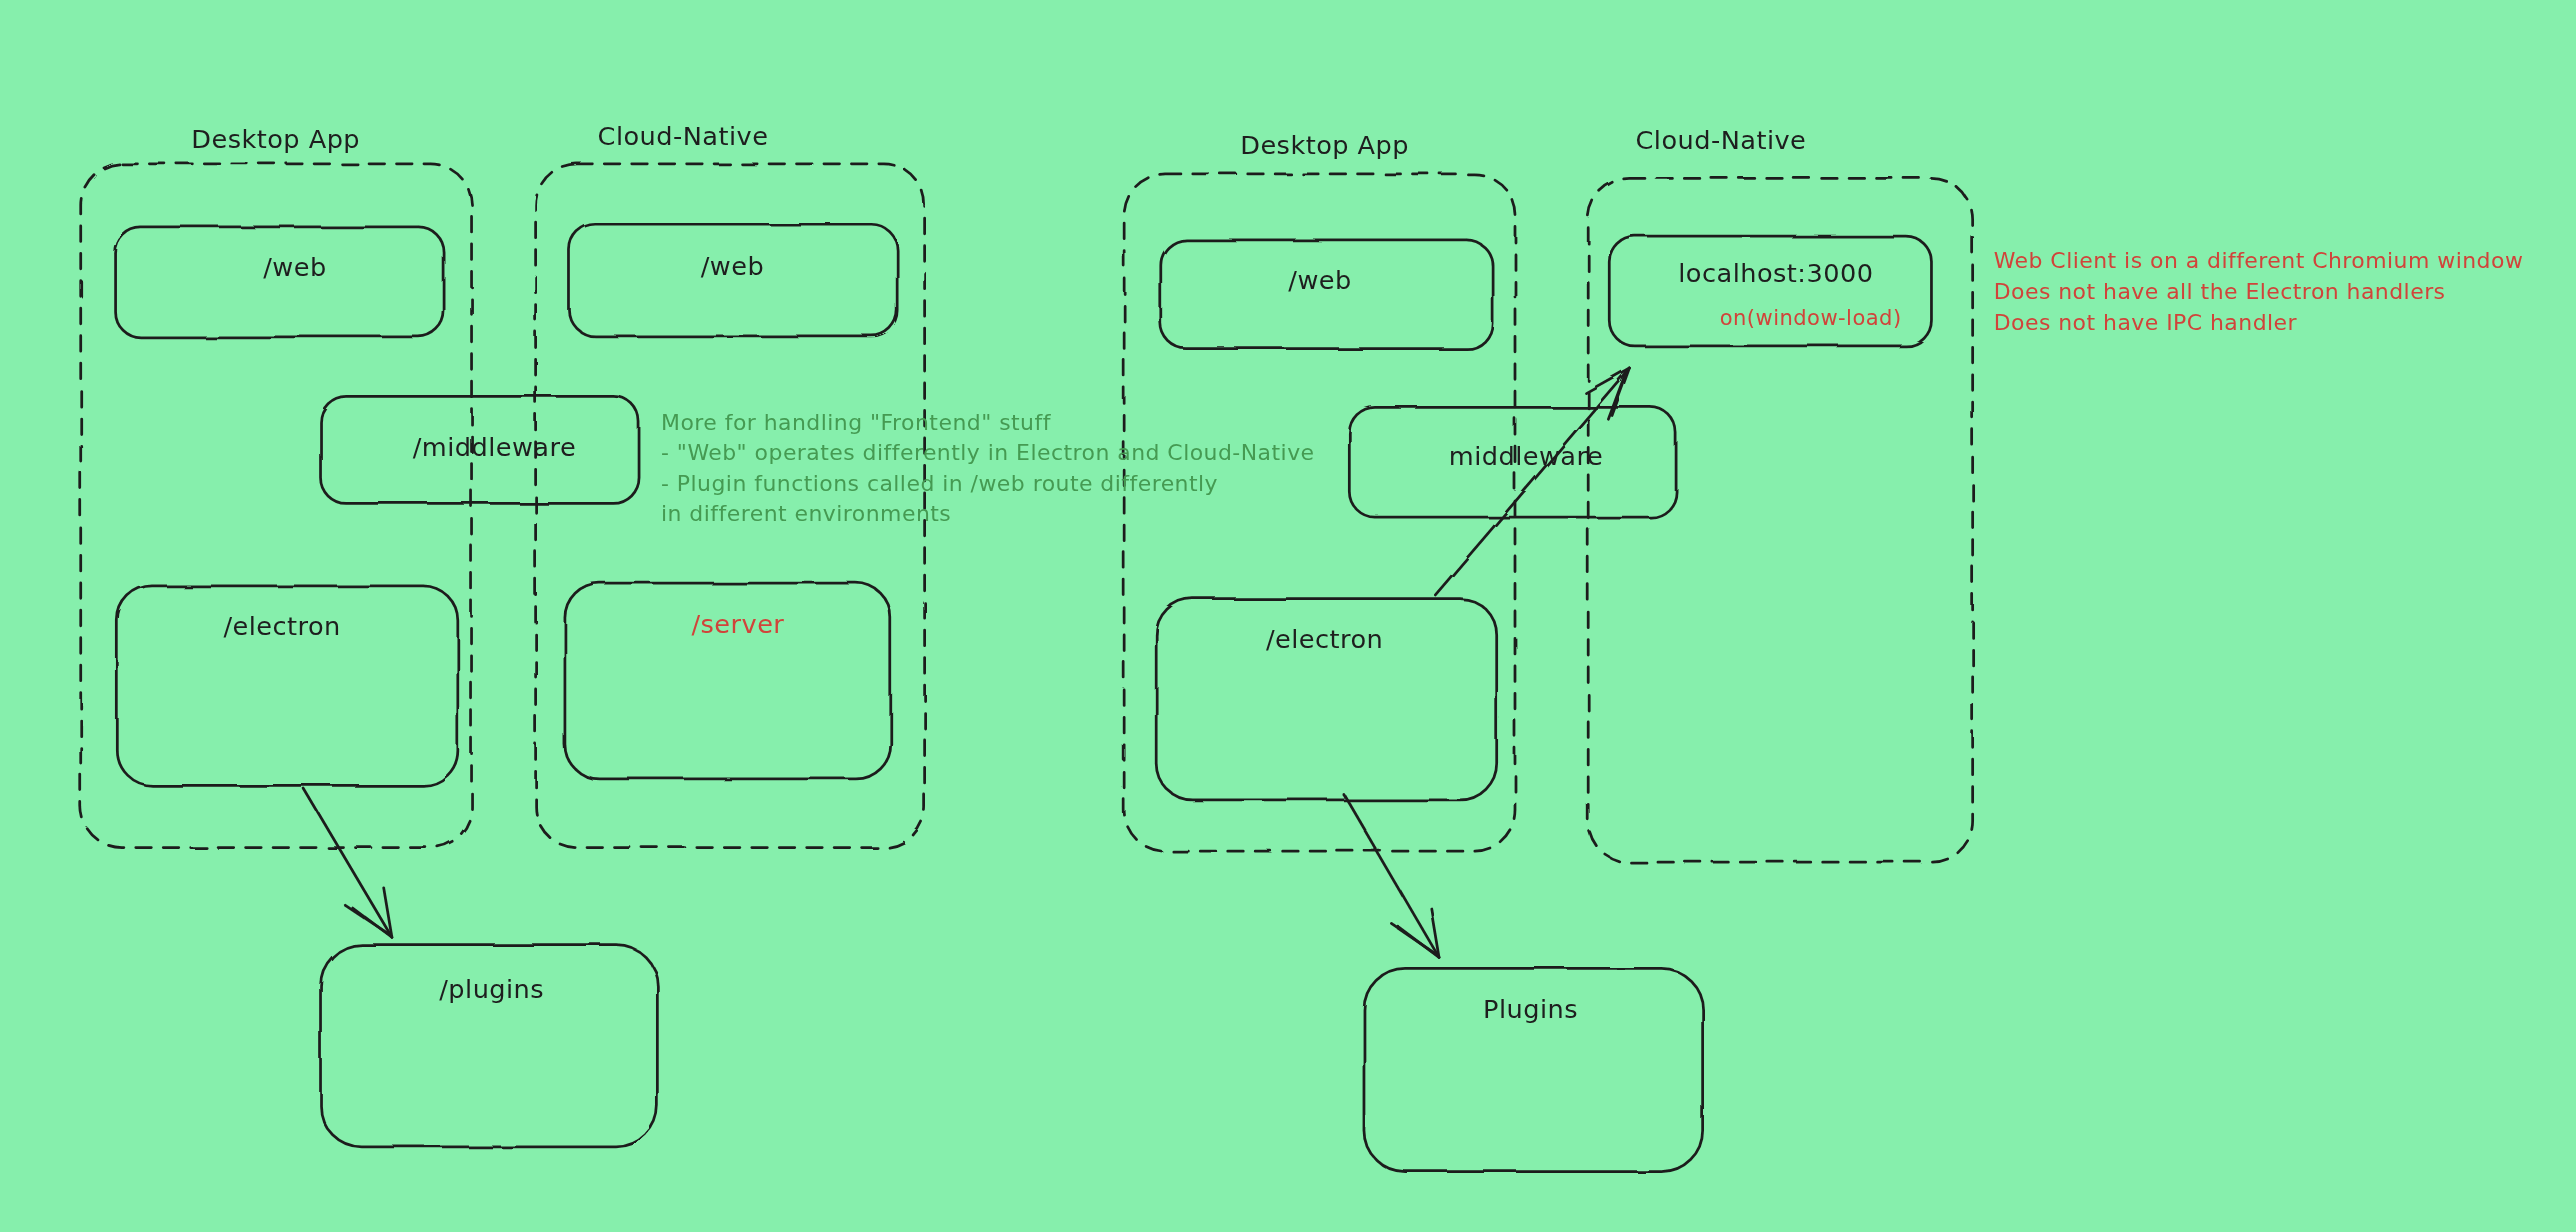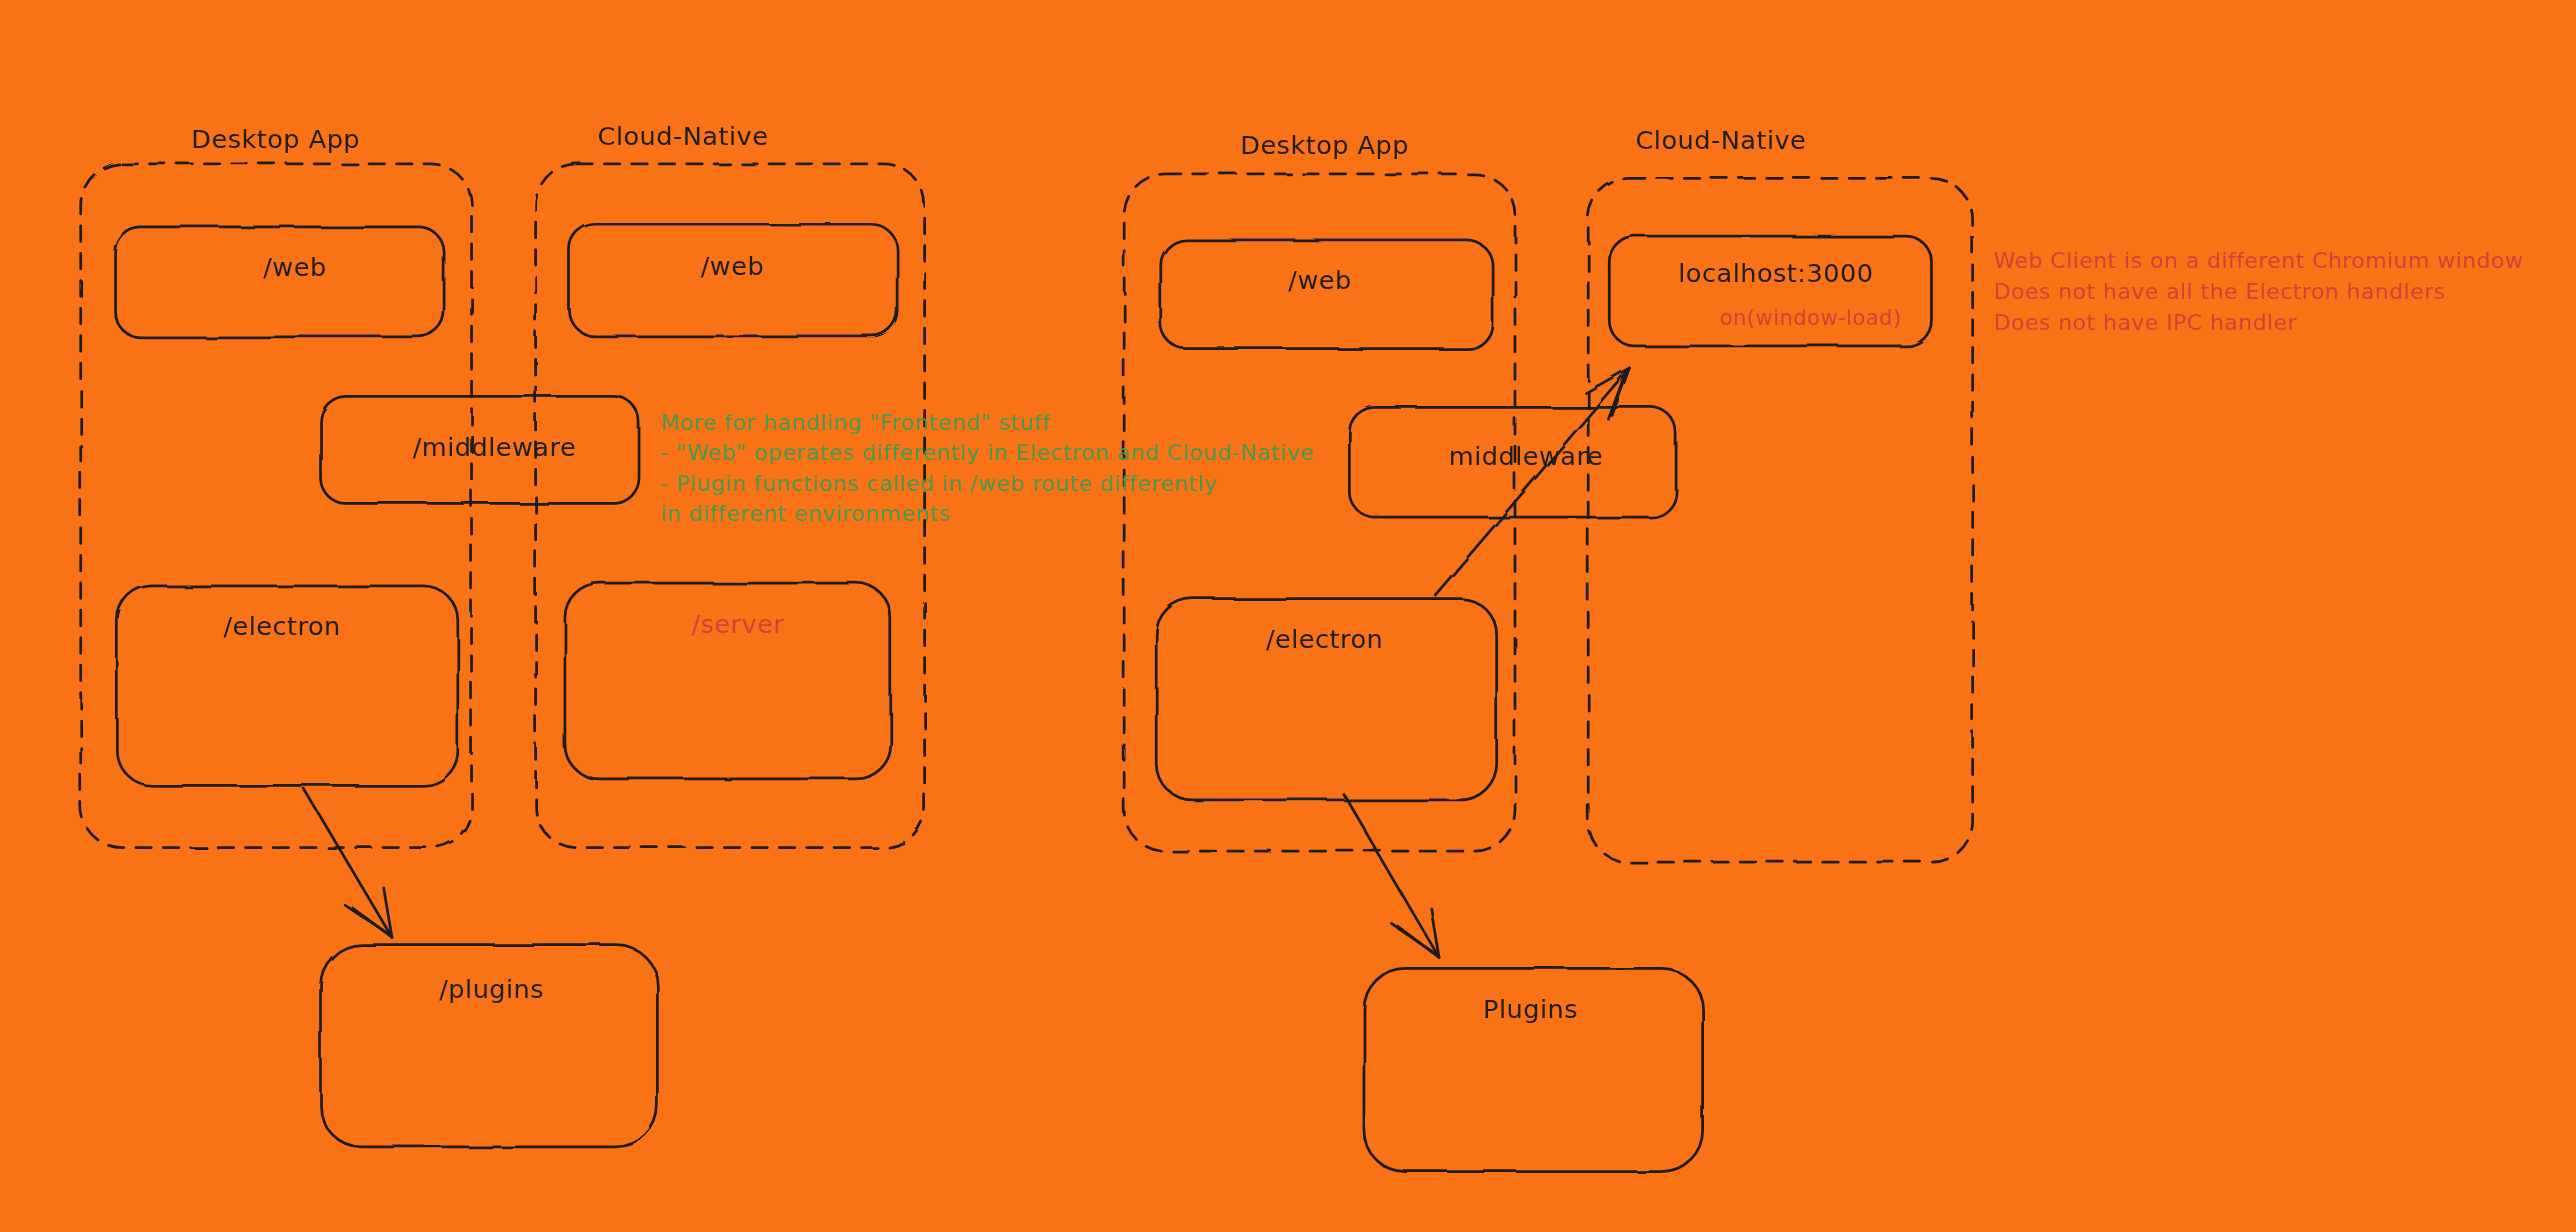--- a/index.html
+++ b/index.html
@@ -1,16 +1,16 @@
 <!DOCTYPE html>
 <html style="font-size:14.6px"><head>
 <meta charset="utf-8">
 <style>
   html,body{margin:0;padding:0;background:#ffffff;}
-  .stage{position:relative;width:2576px;height:1232px;background:#f97316;overflow:hidden;
+  .stage{position:relative;width:2576px;height:1232px;background:#86efac;overflow:hidden;
          font-family:"DejaVu Sans", sans-serif;}
   svg text{font-family:"DejaVu Sans", sans-serif;}
   .hand{letter-spacing:0.5px;}
 </style>
 </head>
 <body>
 
 <div class="stage">
 <svg width="2576" height="1232" viewBox="0 0 2814 1346">
   <defs>

